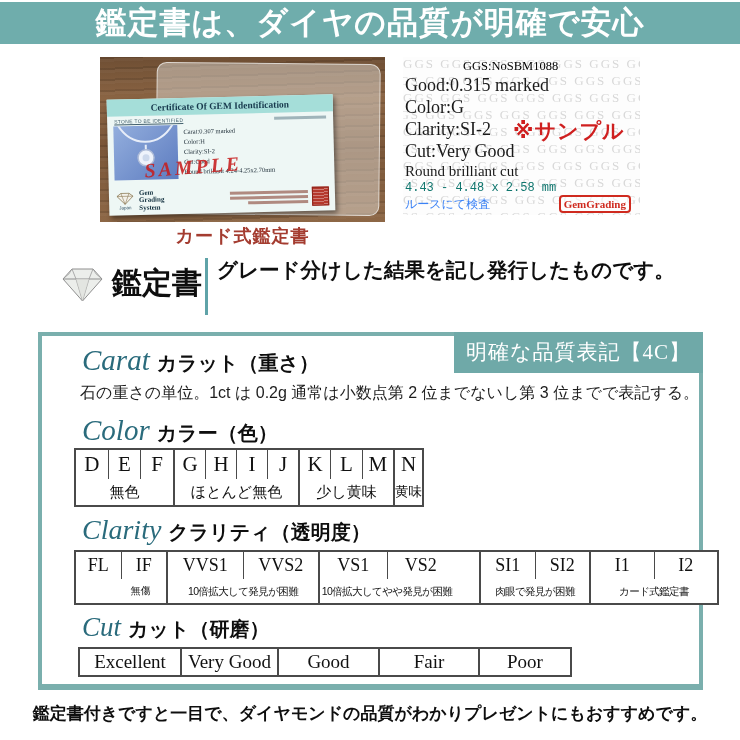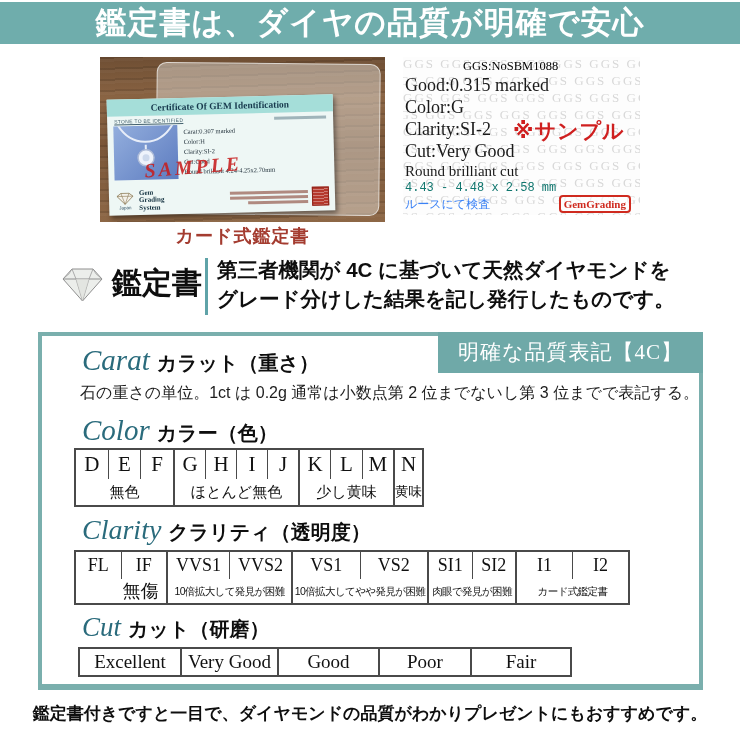--- a/index.html
+++ b/index.html
@@ -74,42 +74,42 @@
 
   
   #def-icon{left:59px;top:266px;}
   #def-term{left:112px;top:263px;font-size:30px;font-weight:bold;color:#0e0e0e;white-space:nowrap;}
   #def-divider{left:205px;top:258px;width:3px;height:57px;background:#5FA3A8;}
   #def-desc{left:217px;top:255px;font-size:20.5px;font-weight:bold;line-height:29px;color:#0e0e0e;white-space:nowrap;}
 
   
   #qbox{left:38px;top:332px;width:657px;height:348px;background:#fff;
     border:4px solid #7AAFAD;border-bottom-width:6px;}
-  #qbox-badge{position:absolute;top:-4px;right:-4px;height:41px;line-height:41px;padding:0 20px;
+  #qbox-badge{position:absolute;top:-4px;right:-4px;height:41px;line-height:41px;padding:0 12px;
     background:#6FA9A8;color:#fff;font-family:"Liberation Serif",serif;font-size:21px;letter-spacing:1px;white-space:nowrap;}
   .sec-head{position:absolute;display:flex;align-items:baseline;gap:7px;white-space:nowrap;}
   .sec-en{font-family:"Liberation Serif",serif;font-style:italic;color:#2A6B7C;font-size:29px;}
   .sec-ja{font-weight:bold;font-size:20px;color:#0e0e0e;}
   .sec-desc{position:absolute;font-size:16px;color:#1c1c1c;white-space:nowrap;}
 
   
   .gtable{position:absolute;display:flex;border:2px solid #4a4a4a;background:#fff;}
   .ggroup{display:flex;flex-direction:column;box-sizing:border-box;}
   .ggroup + .ggroup{border-left:2px solid #4a4a4a;}
   .grow{display:flex;}
   .gcell{flex:1;text-align:center;font-family:"Liberation Serif",serif;color:#111;}
   .gcell + .gcell{border-left:1px solid #4a4a4a;}
   .glabel{text-align:center;color:#111;white-space:nowrap;overflow:hidden;}
 
   #color-table  .gcell{font-size:21px;line-height:29px;}
   #color-table  .glabel{font-size:15px;line-height:26px;}
   #color-table  .ggroup:last-child .glabel{font-size:13.5px;}
   #clarity-table .gcell{font-size:18px;line-height:27px;}
   #clarity-table .glabel{font-size:10.5px;line-height:24px;letter-spacing:-0.6px;}
-  #clarity-table .ggroup:first-child .glabel{font-size:18px;letter-spacing:0;padding-left:39px;}
+  #clarity-table .ggroup:first-child .glabel{font-size:10px;letter-spacing:0;padding-left:39px;}
   #cut-table .gcell{font-size:19px;line-height:26px;}
   #cut-table .gcell + .gcell{border-left:2px solid #4a4a4a;}
 
   
   #footer-note{left:0;top:702px;width:740px;text-align:center;font-weight:bold;font-size:17px;color:#0e0e0e;white-space:nowrap;}
 </style>
 </head>
 <body>
 
 <div id="banner" class="abs">鑑定書は、ダイヤの品質が明確で安心</div>
@@ -199,21 +199,20 @@
     <line x1="4" y1="13" x2="43" y2="13" stroke="#8f8f8f" stroke-width="1"></line>
     <polyline points="13,3 17,13 23.5,35 30,13 34,3" fill="none" stroke="#9a9a9a" stroke-width="0.8"></polyline>
     <polyline points="4,13 10,8 13,3" fill="none" stroke="#9a9a9a" stroke-width="0.6"></polyline>
     <polyline points="43,13 37,8 34,3" fill="none" stroke="#9a9a9a" stroke-width="0.6"></polyline>
     <polygon points="17,13 23.5,35 30,13" fill="#dfe1dd" opacity="0.7"></polygon>
   </svg>
 </div>
 <div id="def-term" class="abs">鑑定書</div>
 <div id="def-divider" class="abs"></div>
 <div id="def-desc" class="abs">
-  <div>第三者機関が 4C に基づいて天然ダイヤモンドを</div>
   <div>グレード分けした結果を記し発行したものです。</div>
 </div>
 
 <div id="qbox" class="abs">
   <div id="qbox-badge">明確な品質表記【4C】</div>
 
   <div class="sec-head" style="left:40px;top:8px;">
     <span class="sec-en">Carat</span>
     <span class="sec-ja">カラット（重さ）</span>
   </div>
@@ -262,56 +261,56 @@
     <span class="sec-ja">クラリティ（透明度）</span>
   </div>
   <div id="clarity-table" class="gtable" style="left:32px;top:214px;">
     <div class="ggroup" style="width:90px;">
       <div class="grow">
         <span class="gcell">FL</span>
         <span class="gcell">IF</span>
       </div>
       <div class="glabel">無傷</div>
     </div>
-    <div class="ggroup" style="width:125px;">
+    <div class="ggroup" style="width:152px;">
       <div class="grow">
         <span class="gcell">VVS1</span>
         <span class="gcell">VVS2</span>
       </div>
       <div class="glabel">10倍拡大して発見が困難</div>
     </div>
     <div class="ggroup" style="width:136px;">
       <div class="grow">
         <span class="gcell">VS1</span>
         <span class="gcell">VS2</span>
       </div>
       <div class="glabel">10倍拡大してやや発見が困難</div>
     </div>
-    <div class="ggroup" style="width:88px;">
+    <div class="ggroup" style="width:110px;margin-left:25px;">
       <div class="grow">
         <span class="gcell">SI1</span>
         <span class="gcell">SI2</span>
       </div>
       <div class="glabel">肉眼で発見が困難</div>
     </div>
-    <div class="ggroup" style="width:113px;">
+    <div class="ggroup" style="width:128px;">
       <div class="grow">
         <span class="gcell">I1</span>
         <span class="gcell">I2</span>
       </div>
       <div class="glabel">カード式鑑定書</div>
     </div>
   </div>
 
   <div class="sec-head" style="left:40px;top:276px;">
     <span class="sec-en" style="font-size:27px;">Cut</span>
     <span class="sec-ja">カット（研磨）</span>
   </div>
   <div id="cut-table" class="gtable" style="left:36px;top:311px;width:490px;">
     <span class="gcell" style="flex:0 0 100px;">Excellent</span>
     <span class="gcell" style="flex:0 0 95px;">Very Good</span>
     <span class="gcell" style="flex:0 0 99px;">Good</span>
+    <span class="gcell" style="flex:0 0 98px;">Fair</span>
     <span class="gcell" style="flex:1;">Poor</span>
-    <span class="gcell" style="flex:0 0 98px;">Fair</span>
   </div>
 </div>
 
 <div id="footer-note" class="abs">鑑定書付きですと一目で、ダイヤモンドの品質がわかりプレゼントにもおすすめです。</div>
 
 </body></html>

